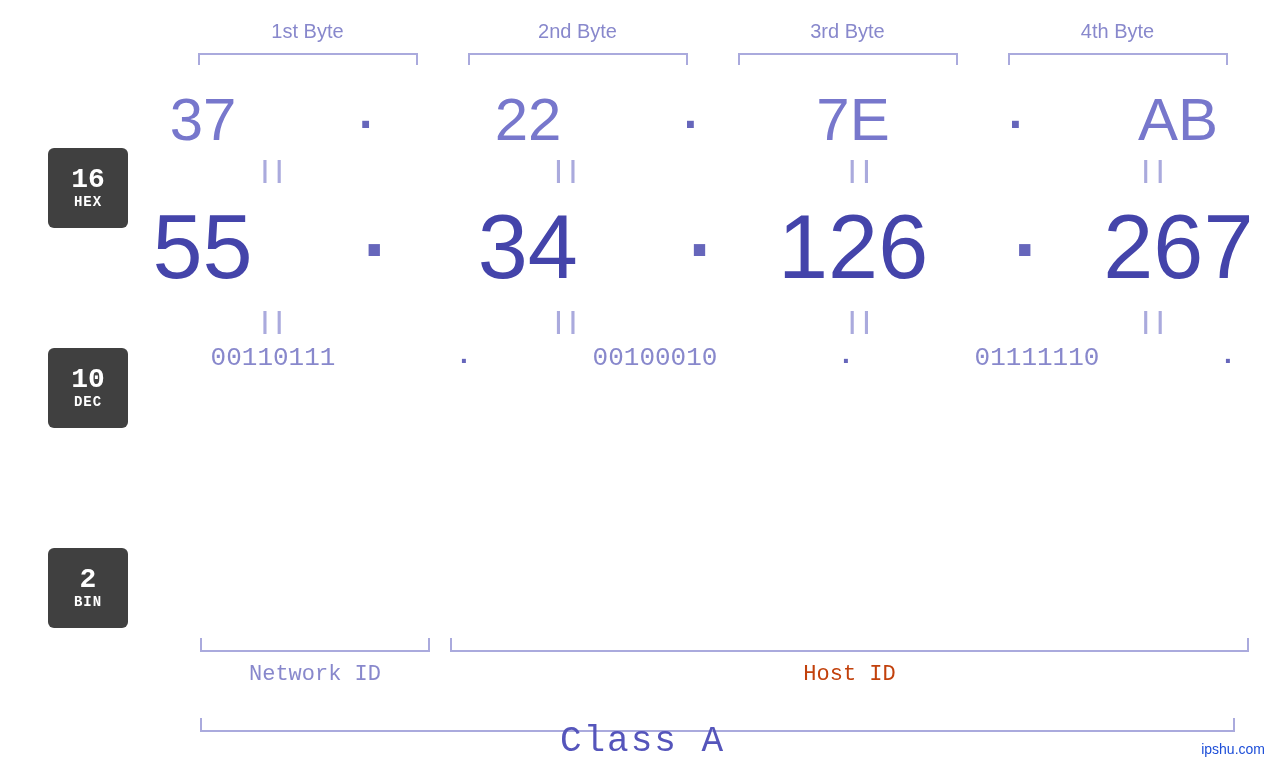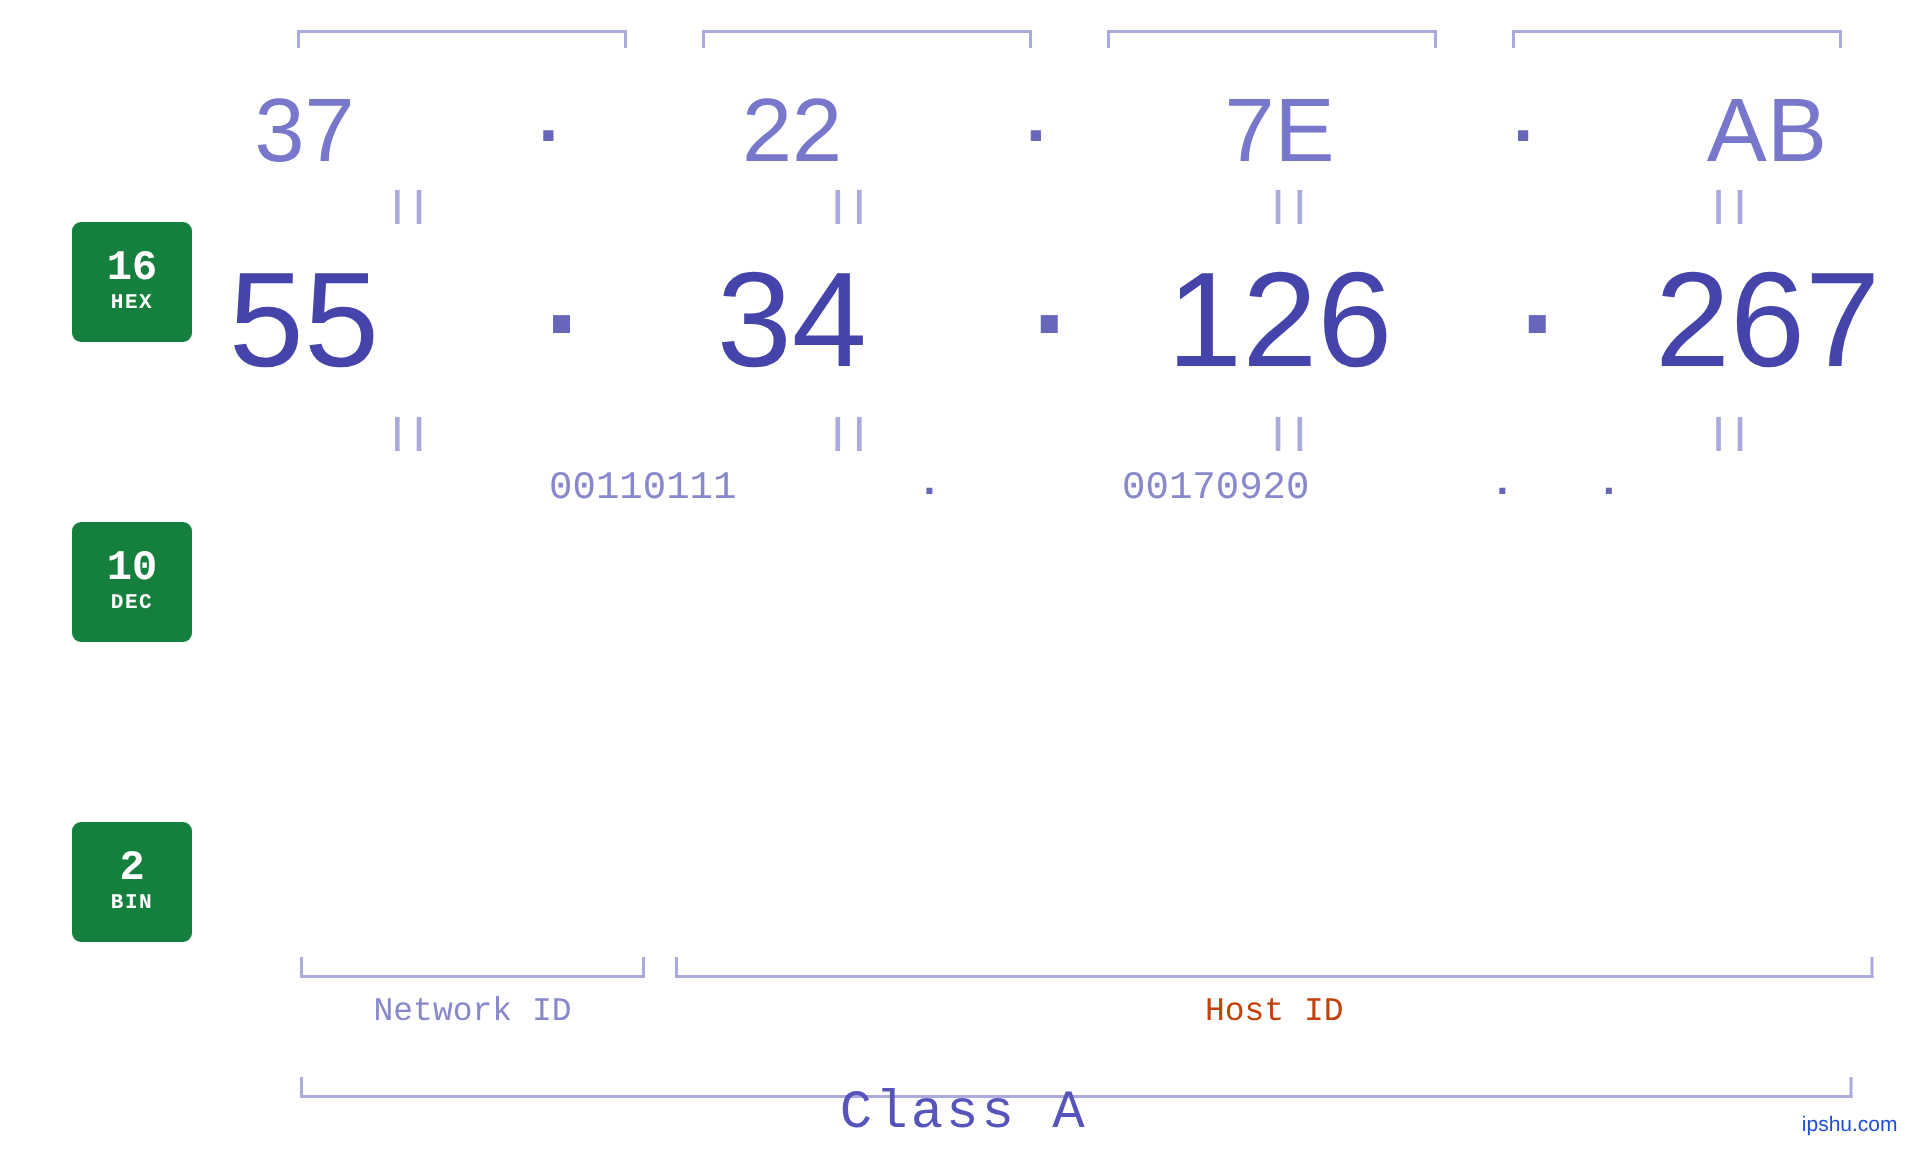--- a/index.html
+++ b/index.html
@@ -65,21 +65,21 @@
       flex-direction: column;
       position: absolute;
       left: 48px;
       top: 148px;
       gap: 120px;
     }
 
     .base-label {
       width: 80px;
       height: 80px;
-      background: #15803d;
+      background: #404040;
       border-radius: 6px;
       display: flex;
       flex-direction: column;
       align-items: center;
       justify-content: center;
       color: white;
     }
 
     .base-number {
       font-size: 28px;
@@ -245,20 +245,26 @@
 
     .hex-row { margin-top: 5px; margin-bottom: 0; }
     .dec-row { margin-bottom: 0; }
     .bin-row { margin-bottom: 11px; }
   </style>
 </head>
 <body>
 
 <div class="main-container">
 
+  <div class="byte-headers">
+    <div class="byte-header">1st Byte</div>
+    <div class="byte-header">2nd Byte</div>
+    <div class="byte-header">3rd Byte</div>
+    <div class="byte-header">4th Byte</div>
+  </div>
 
   <div class="bracket-row">
     <div class="bracket"></div>
     <div class="bracket"></div>
     <div class="bracket"></div>
     <div class="bracket"></div>
   </div>
 
   <div class="row-container hex-row">
     <div class="byte-value">
@@ -315,23 +321,26 @@
     <div style="width:30px"></div>
     <div class="equals-cell">||</div>
   </div>
 
   <div class="row-container bin-row">
     <div class="byte-value">
       <span class="bin-value">00110111</span>
     </div>
     <div class="dot-sep" style="font-size:28px; margin-bottom:5px;">.</div>
     <div class="byte-value">
-      <span class="bin-value">00170920</span>
+      <span class="bin-value">00100010</span>
     </div>
     <div class="dot-sep" style="font-size:28px; margin-bottom:5px;">.</div>
+    <div class="byte-value">
+      <span class="bin-value">01111110</span>
+    </div>
     <div class="dot-sep" style="font-size:28px; margin-bottom:5px;">.</div>
   </div>
 
 </div>
 
 <div class="base-labels">
   <div class="base-label">
     <span class="base-number">16</span>
     <span class="base-name">HEX</span>
   </div>

